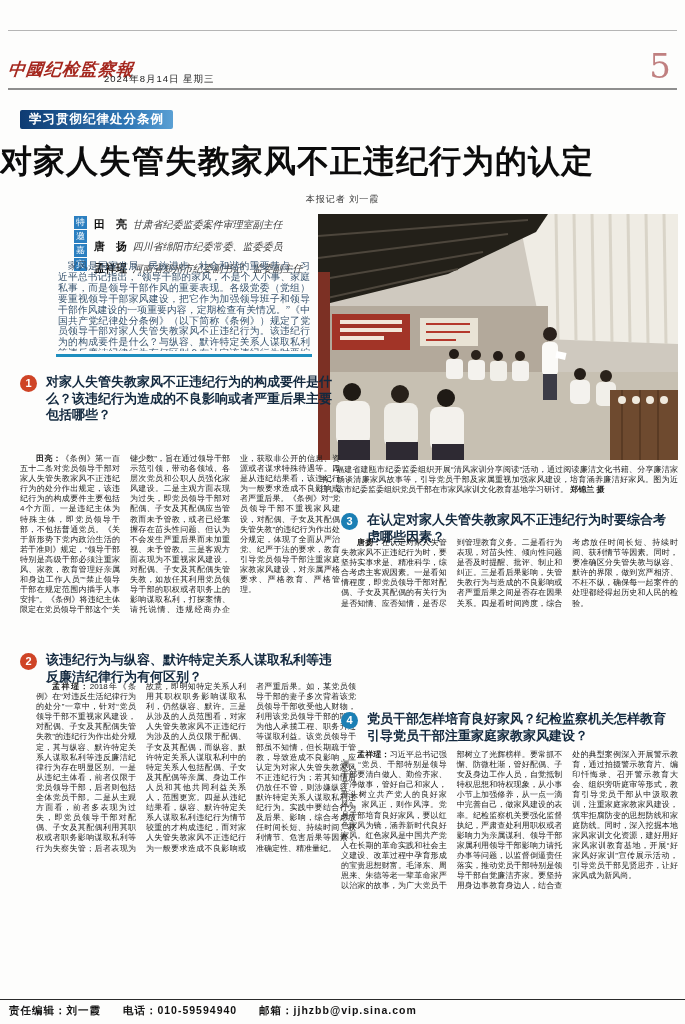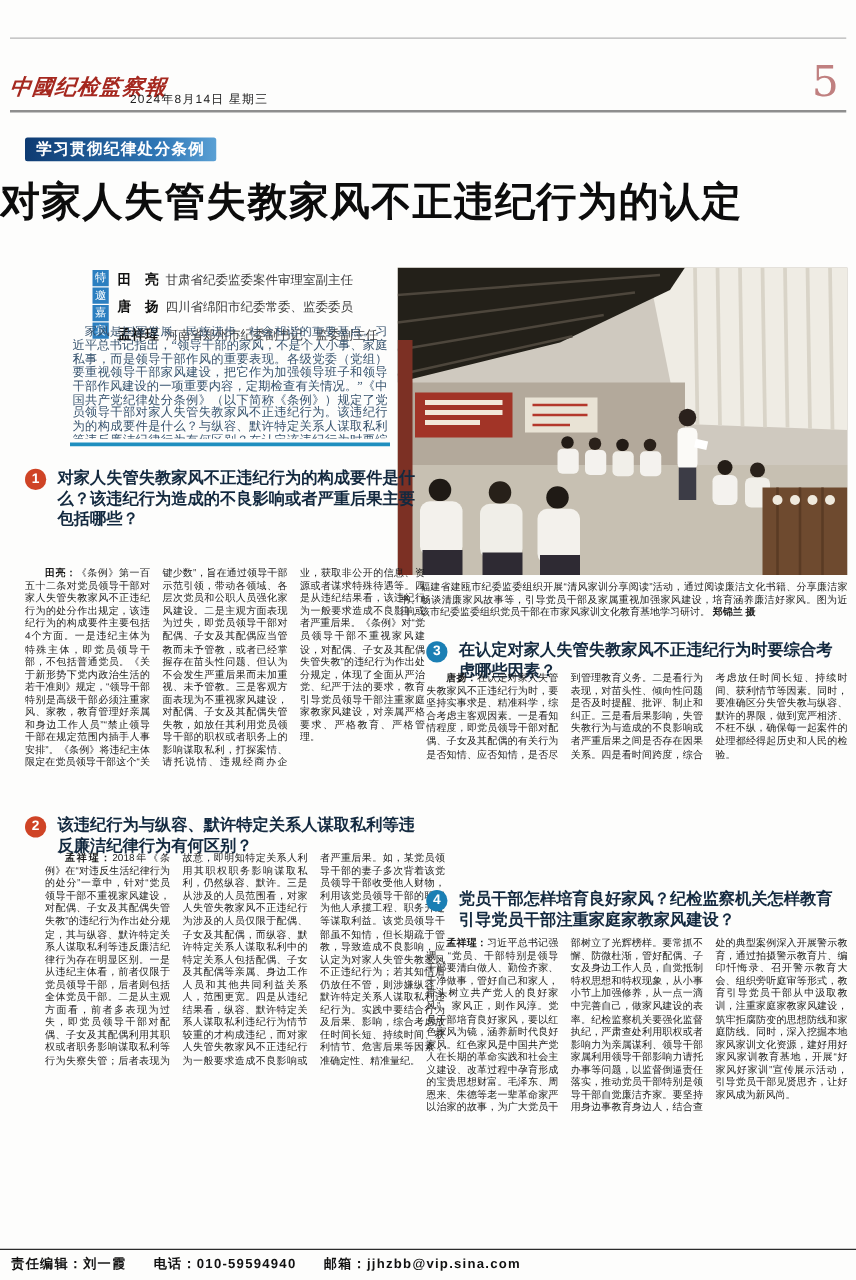--- a/index.html
+++ b/index.html
@@ -21,21 +21,21 @@
 
   .headline { position:absolute; left:0; right:0; top:140px; font-weight:900; font-size:32px; color:#0c0c0c; letter-spacing:1px; white-space:nowrap; }
   .byline { position:absolute; left:0; right:0; top:193px; text-align:center; font-size:9px; color:#333; letter-spacing:1px; }
 
   .guests { position:absolute; left:74px; top:214px; width:250px; }
   .guest-label { position:absolute; left:0; top:2px; width:13px; }
   .guest-label span { display:block; width:13px; height:13px; line-height:13px; margin-bottom:1px; background:#2b7fc0; color:#fff; font-size:9px; text-align:center; }
   .guest-rows { margin-left:20px; }
   .guest-row { margin-bottom:4px; white-space:nowrap; }
   .guest-name { display:inline-block; width:34px; font-weight:bold; font-size:11px; color:#111; font-family:"Liberation Serif", serif; }
-  .guest-title { font-size:10px; color:#3a3a3a; font-family:"Liberation Serif", serif; }
+  .guest-title { font-size:10px; color:#3a3a3a; font-family:"Liberation Serif", serif; font-style:italic; }
 
   .intro { position:absolute; left:58px; top:261px; width:252px; height:90px; font-size:9.8px; line-height:10.9px; color:#37536e; text-align:justify; text-indent:1em; overflow:hidden; font-family:"Liberation Serif", serif; }
   .intro-rule { position:absolute; left:56px; top:354px; width:256px; height:3px; background:#1f8fbf; }
 
   .photo { position:absolute; left:318px; top:214px; width:360px; height:246px; background:#cfc9bf; overflow:hidden; }
   .caption { position:absolute; left:320px; top:465px; width:358px; font-size:8px; line-height:9.8px; color:#222; text-align:justify; text-indent:2em; }
   .caption .credit { font-weight:bold; white-space:nowrap; }
 
   .q-head { position:absolute; font-weight:bold; font-size:13px; line-height:16.5px; color:#13293f; }
   .q-head .q-text { display:block; margin-left:26px; }
@@ -55,20 +55,21 @@
 
   <div class="rule rule-top"></div>
 
   <div class="masthead-logo">中國纪检監察報</div>
   <div class="masthead-date">2024年8月14日 星期三</div>
   <div class="page-num">5</div>
   <div class="rule rule-head"></div>
 
   <div class="banner">学习贯彻纪律处分条例</div>
   <div class="headline">对家人失管失教家风不正违纪行为的认定</div>
+  <div class="byline">本报记者 刘一霞</div>
 
   <div class="guests">
     <div class="guest-label">
       <span>特</span>
       <span>邀</span>
       <span>嘉</span>
       <span>宾</span>
     </div>
     <div class="guest-rows">
       <div class="guest-row">

